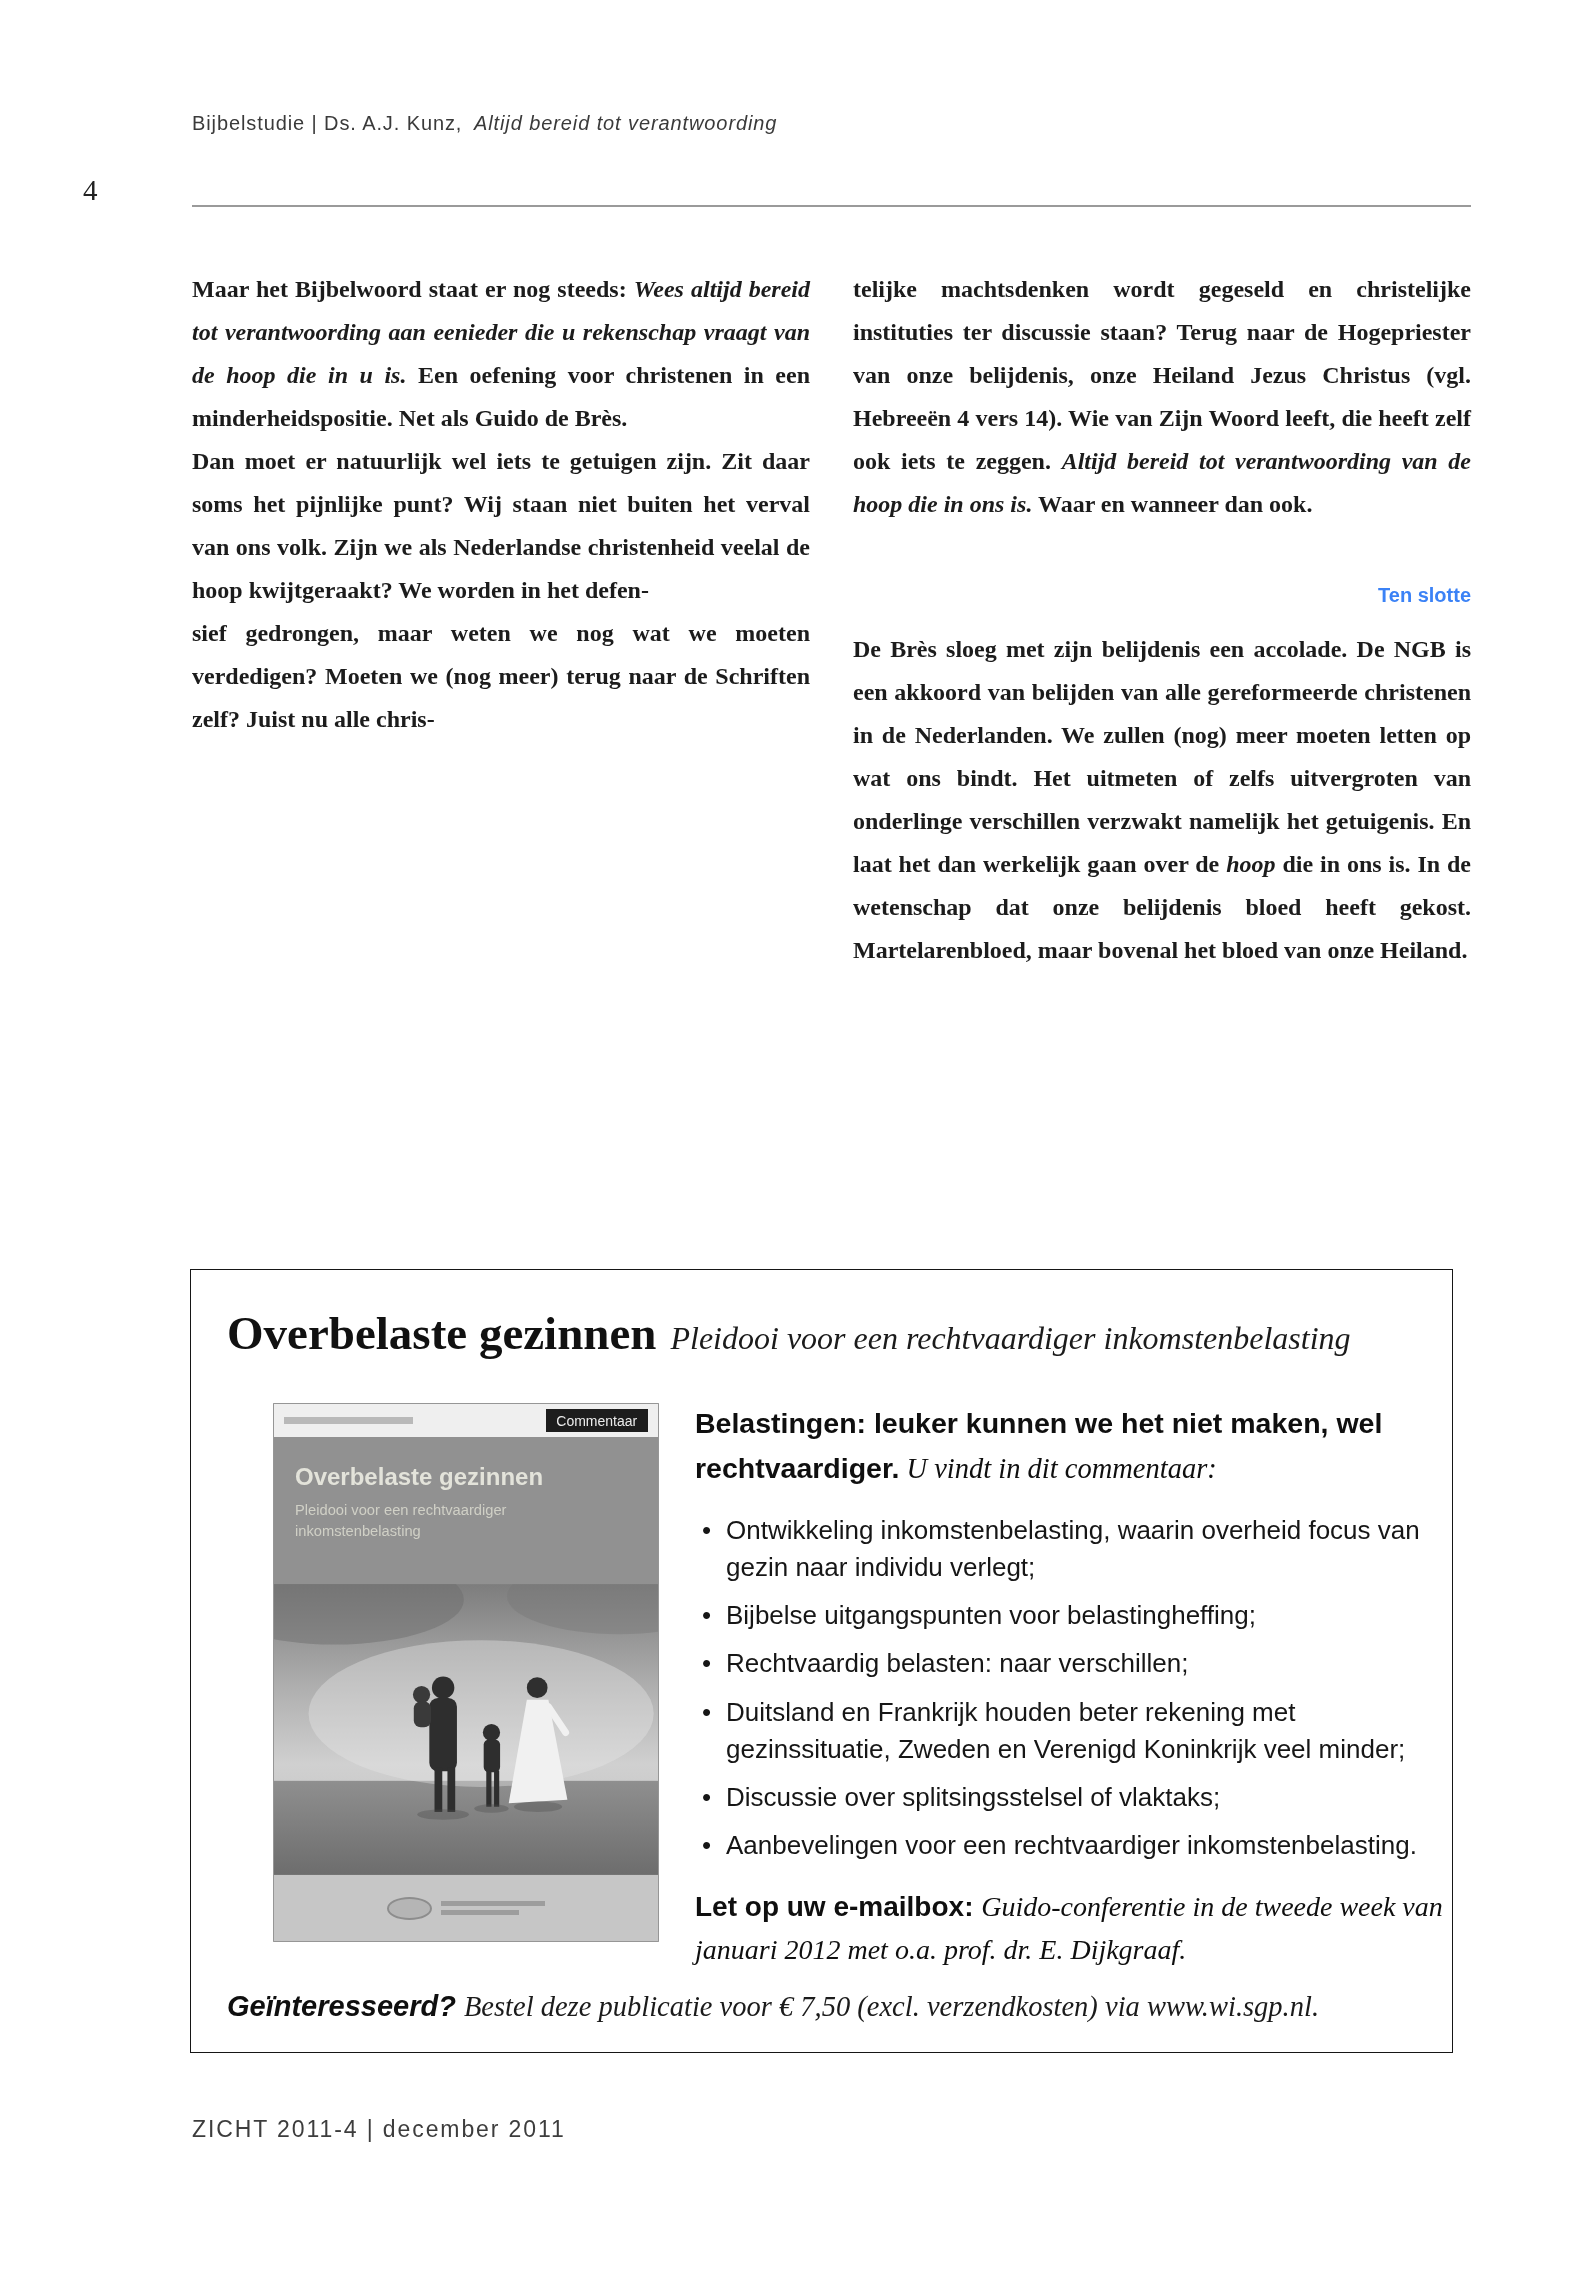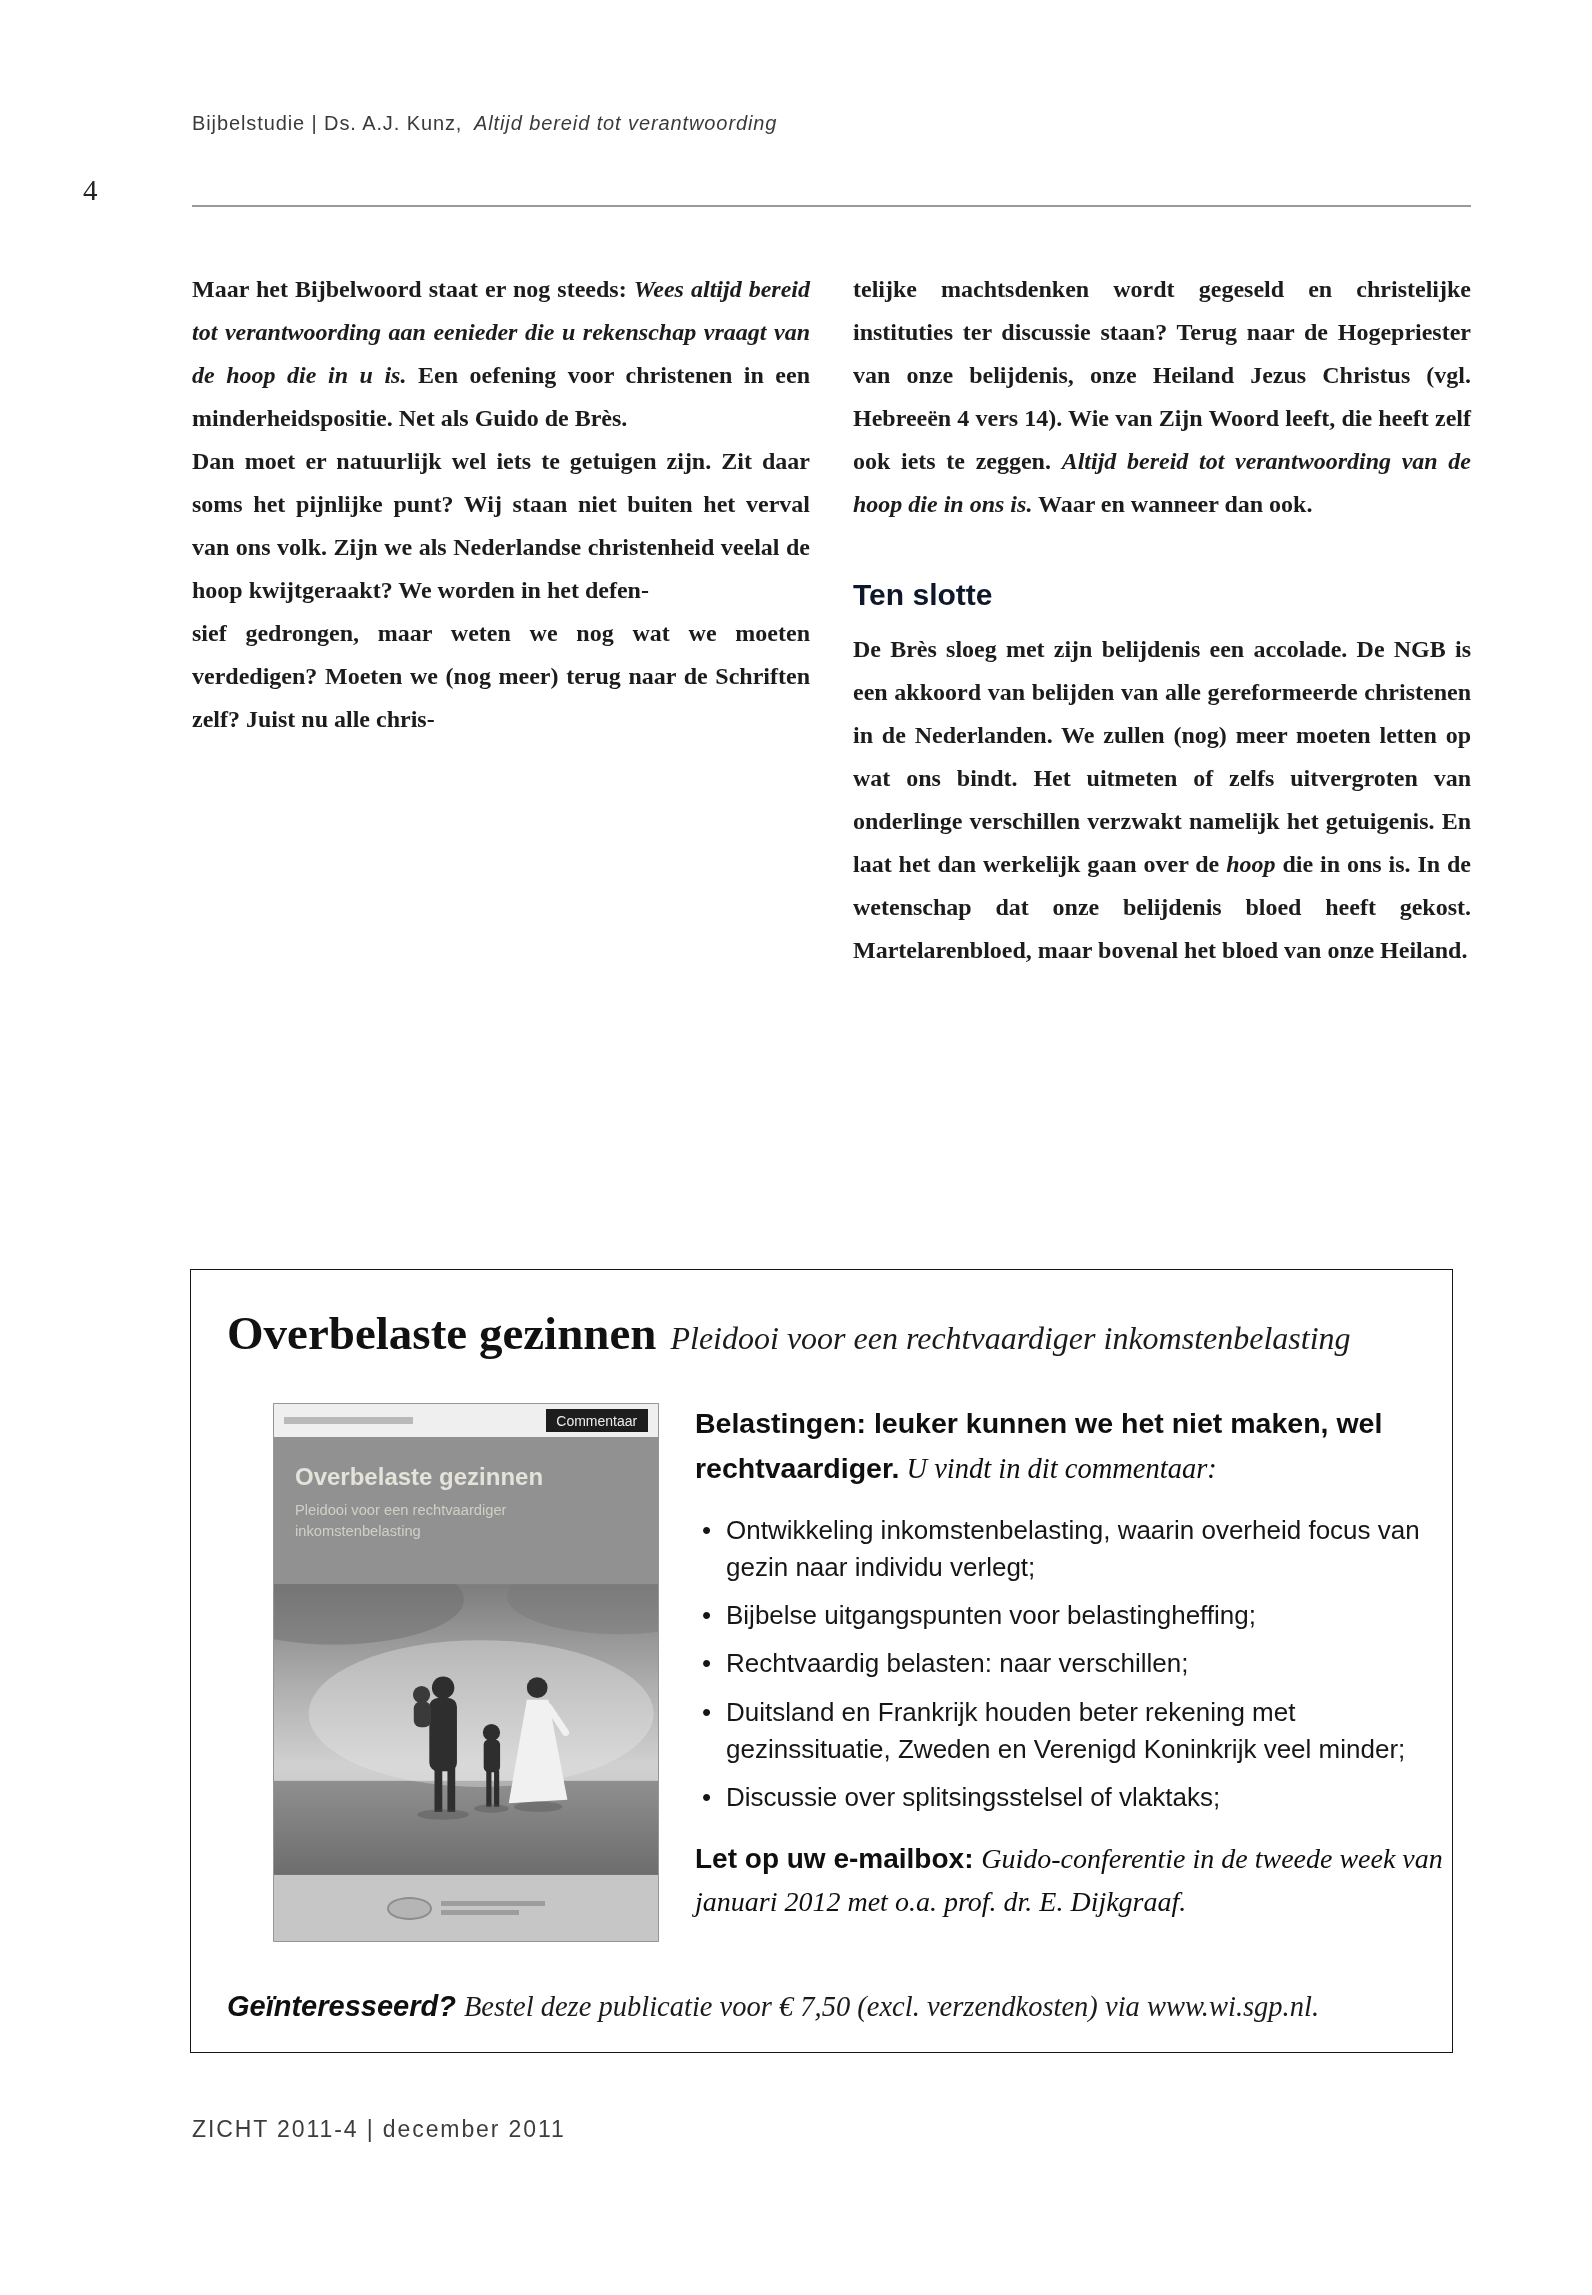--- a/index.html
+++ b/index.html
@@ -57,23 +57,24 @@
     font-size: 41px;
     line-height: 69px;
     color: #242424;
     letter-spacing: 0.4px;
   }
 
   h2.subhead {
     margin: 50px 0 14px 0;
     font-family: "Liberation Sans", sans-serif;
     font-weight: bold;
-    font-size: 30px;
+    font-size: 20px;
     line-height: 38px;
-    color: #0f172a;
+    color: #3b82f6;
+    text-align: right;
   }
 
   
   .adbox {
     position: absolute;
     left: 190px; top: 1269px;
     width: 1263px; height: 784px;
     border: 1.7px solid #161616;
     background: #ffffff;
     box-sizing: border-box;
@@ -345,20 +346,21 @@
     <div class="ad-copy">
       <p class="ad-intro">
         <strong>Belastingen: leuker kunnen we het niet maken, wel rechtvaardiger.</strong><em class="ser-it"> U vindt in dit commentaar:</em>
       </p>
       <ul class="ad-bullets">
         <li>Ontwikkeling inkomstenbelasting, waarin overheid focus van gezin naar individu verlegt;</li>
         <li>Bijbelse uitgangspunten voor belastingheffing;</li>
         <li>Rechtvaardig belasten: naar verschillen;</li>
         <li>Duitsland en Frankrijk houden beter rekening met gezinssituatie, Zweden en Verenigd Koninkrijk veel minder;</li>
         <li>Discussie over splitsingsstelsel of vlaktaks;</li>
+        <li>Aanbevelingen voor een rechtvaardiger inkomstenbelasting.</li>
       </ul>
       <p class="ad-mailbox">
         <strong>Let op uw e-mailbox: </strong><em class="ser-it">Guido-conferentie in de tweede week van januari 2012 met o.a. prof. dr. E. Dijkgraaf.</em>
       </p>
     </div>
 
     <p class="ad-order">
       <strong>Geïnteresseerd? </strong><span class="ser">Bestel deze publicatie voor € 7,50 (excl. verzendkosten) via www.wi.sgp.nl.</span>
     </p>
 

